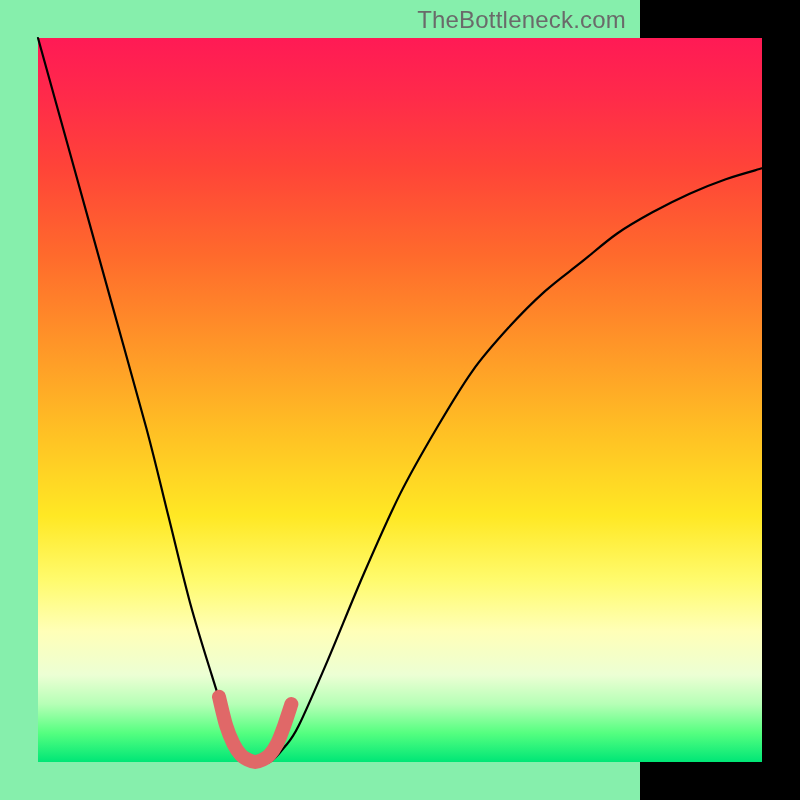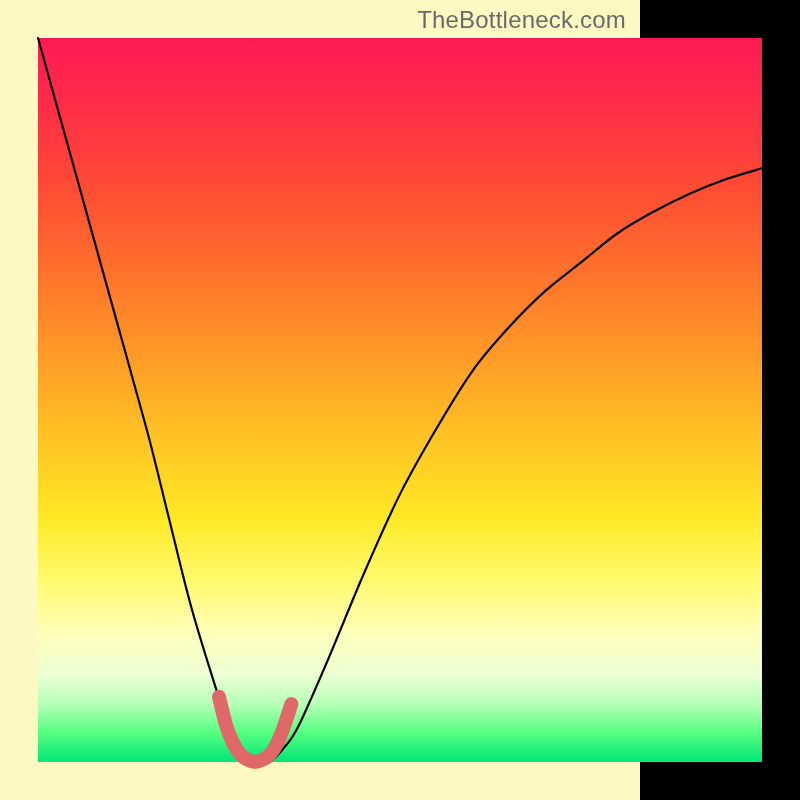--- a/index.html
+++ b/index.html
@@ -10,21 +10,21 @@
     background: #000;
     overflow: hidden;
     font-family: Arial, Helvetica, sans-serif;
   }
   .frame {
     position: absolute;
     left: 0;
     top: 0;
     width: 640px;
     height: 800px;
-    background: #fef9c3;
+    background: #86efac;
   }
   .plot-area {
     position: absolute;
     left: 38px;
     top: 38px;
     width: 724px;
     height: 724px;
     
     background: linear-gradient(to bottom,
       #ff1a55 0%,

